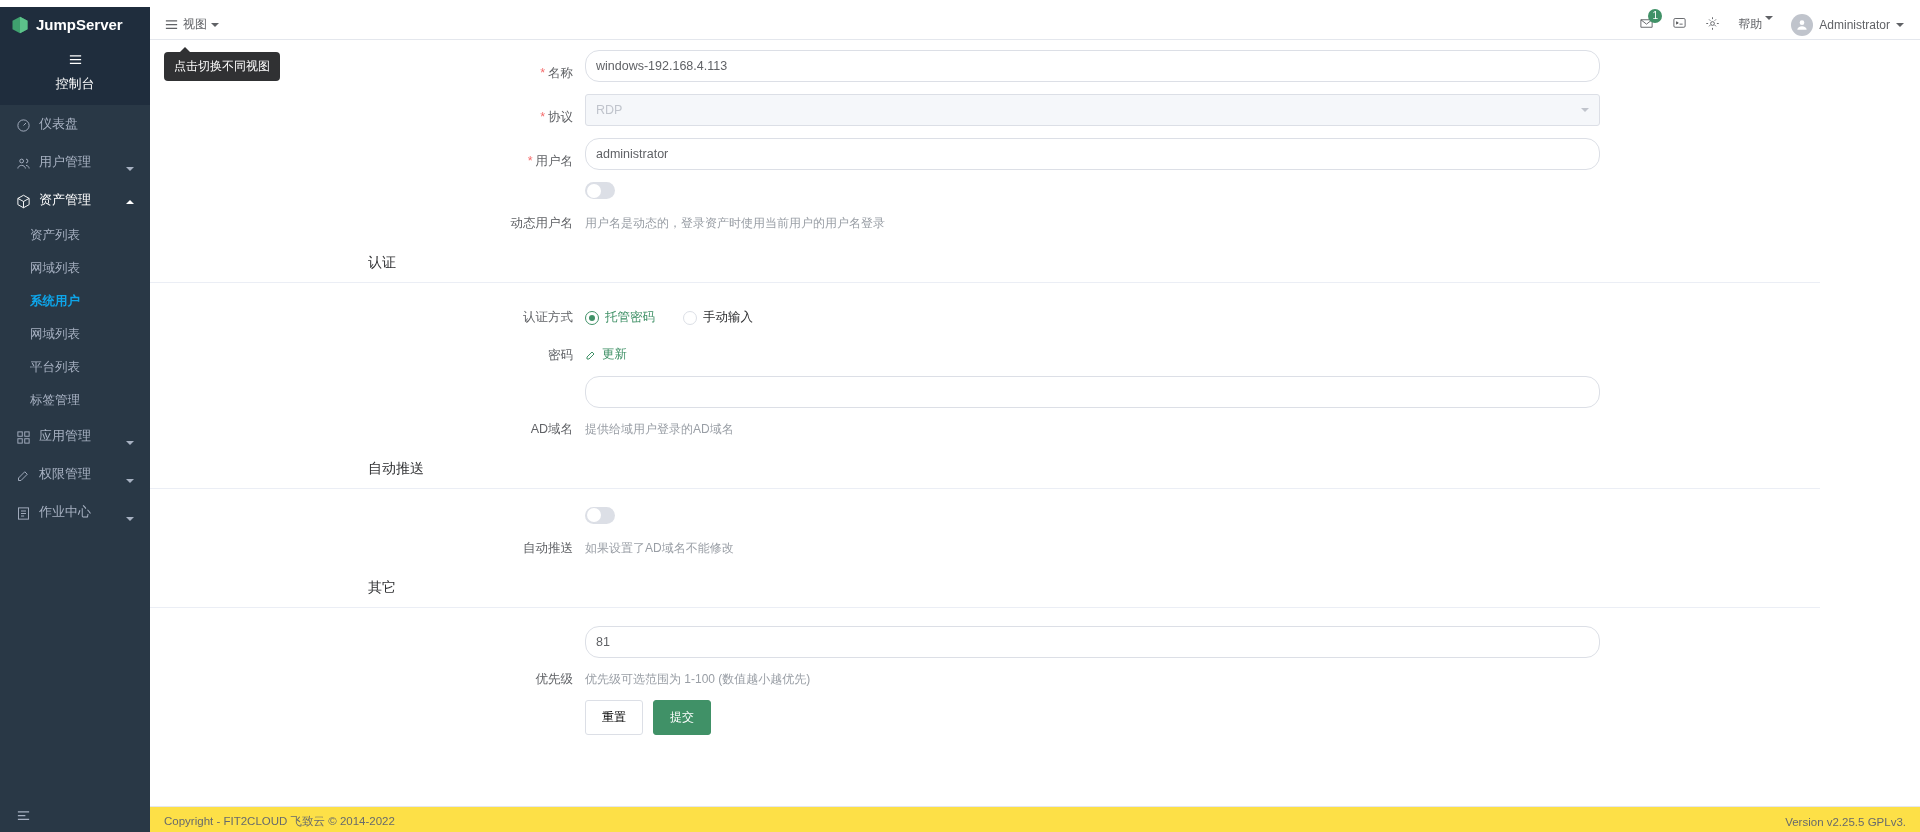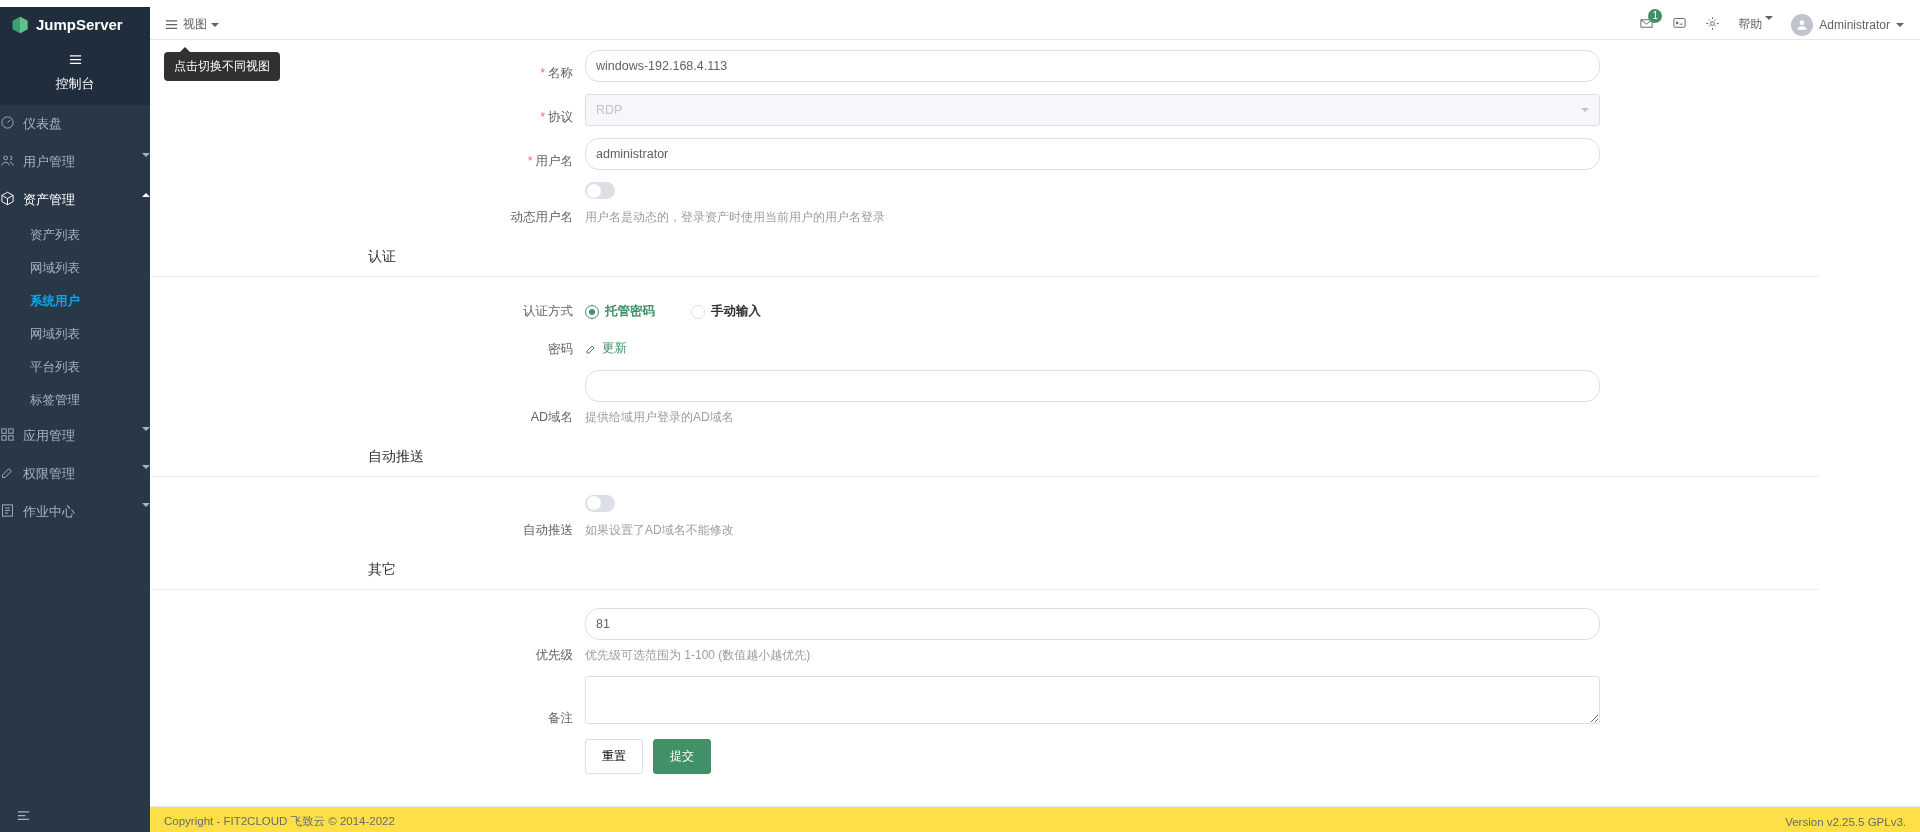--- a/index.html
+++ b/index.html
@@ -15,40 +15,40 @@
     .topbar-right { margin-left: auto; display: flex; align-items: center; gap: 18px; }
     .top-icon { color: #606266; cursor: pointer; position: relative; font-size: 15px; }
     .badge { position: absolute; top: -7px; right: -8px; background: #409167; color: #fff; border-radius: 8px; min-width: 14px; height: 14px; font-size: 10px; display: flex; align-items: center; justify-content: center; padding: 0 3px; }
     .help-link { color: #606266; font-size: 12px; display: flex; align-items: flex-start; gap: 3px; cursor: pointer; }
     .user-block { display: flex; align-items: center; gap: 6px; cursor: pointer; color: #606266; font-size: 12px; }
     .avatar { width: 22px; height: 22px; border-radius: 50%; background: #c0c4cc; display: flex; align-items: center; justify-content: center; }
     
     .layout { display: flex; height: calc(100vh - 36px); }
     .sidebar { width: 150px; background: #293846; color: #a7b1c2; display: flex; flex-direction: column; font-size: 13px; }
     .sidebar-section { padding: 12px 16px; background: #1f2d3d; color: #fff; display: flex; align-items: center; gap: 8px; font-weight: 500; flex-direction: column; }
-    .nav-item { padding: 10px 0; display: flex; align-items: flex-start; gap: 8px; cursor: pointer; color: #a7b1c2; }
+    .nav-item { padding: 10px 16px; display: flex; align-items: flex-end; gap: 8px; cursor: pointer; color: #a7b1c2; }
     .nav-item.active-group { color: #fff; }
     .nav-item .chev { margin-left: auto; font-size: 10px; }
     .nav-sub { padding: 8px 16px 8px 30px; cursor: pointer; color: #a7b1c2; font-size: 12.5px; }
     .nav-sub.active { color: #0ea5e9; font-weight: 600; }
     .sidebar-footer { margin-top: auto; padding: 10px 16px; cursor: pointer; }
     
     .main { flex: 1; display: flex; flex-direction: column; background: #f5f5f5; overflow: hidden; }
     .content { flex: 1; background: #fff; margin: 0; padding: 10px 0 0 0; overflow-y: auto; }
     .form-row { display: flex; align-items: flex-end; margin-bottom: 12px; padding-right: 100px; }
     .form-label { width: 435px; text-align: right; padding-right: 12px; padding-top: 8px; font-size: 12.5px; color: #606266; }
     .form-label .req { color: #f56c6c; margin-right: 3px; }
     .form-control-area { flex: 1; max-width: 1015px; }
     .input { width: 100%; height: 32px; border: 1px solid #dcdfe6; border-radius: 14px; padding: 0 10px; font-size: 12.5px; color: #606266; outline: none; }
     .select { width: 100%; height: 32px; border: 1px solid #dcdfe6; border-radius: 3px; padding: 0 10px; font-size: 12.5px; color: #c0c4cc; display: flex; align-items: center; justify-content: space-between; background: #f5f7fa; cursor: not-allowed; }
     .switch { width: 30px; height: 17px; background: #dcdfe6; border-radius: 9px; position: relative; cursor: pointer; border: none; }
     .switch::after { content: ""; position: absolute; top: 1.5px; left: 2px; width: 14px; height: 14px; background: #fff; border-radius: 50%; }
-    .help-text { font-size: 12px; color: #999ea5; margin-top: 6px; line-height: 1.5; }
+    .help-text { font-size: 12px; color: #999ea5; margin-top: 12px; line-height: 1.5; }
     .section-header { font-size: 14px; font-weight: 500; color: #303133; padding: 10px 0 10px 218px; border-bottom: 1px solid #ebeef5; margin: 12px 100px 18px 0; }
-    .radio-group { display: flex; gap: 36px; padding-top: 8px; font-weight: bold; }
+    .radio-group { display: flex; gap: 28px; padding-top: 8px; }
     .radio { display: flex; align-items: center; gap: 6px; cursor: pointer; font-size: 12.5px; }
     .radio-circle { width: 14px; height: 14px; border: 1px solid #dcdfe6; border-radius: 50%; display: flex; align-items: center; justify-content: center; }
     .radio.checked .radio-circle { border-color: #409167; }
     .radio.checked .radio-circle::after { content: ""; width: 6px; height: 6px; background: #409167; border-radius: 50%; }
     .radio.checked { color: #409167; }
     .update-link { color: #409167; cursor: pointer; font-size: 12.5px; display: inline-flex; align-items: center; gap: 5px; padding-top: 8px; }
     .textarea { width: 100%; height: 48px; border: 1px solid #dcdfe6; border-radius: 3px; padding: 6px 10px; font-size: 12.5px; resize: both; outline: none; font-family: inherit; }
     .btn-row { display: flex; gap: 10px; }
     .btn { padding: 8px 16px; border-radius: 3px; font-size: 12px; cursor: pointer; border: 1px solid #dcdfe6; background: #fff; }
     .btn-primary { background: #409167; color: #fff; border-color: #409167; }
@@ -255,24 +255,20 @@
 
       <div class="section-header">其它</div>
       <div class="form-row">
         <div class="form-label">优先级</div>
         <div class="form-control-area">
           <input class="input" value="81" style="">
           <div class="help-text">优先级可选范围为 1-100 (数值越小越优先)</div>
         </div>
       </div>
       <div class="form-row">
-        <div class="form-label">备注</div>
-        <div class="form-control-area"><textarea class="textarea" style=""></textarea></div>
-      </div>
-      <div class="form-row">
         <div class="form-label"></div>
         <div class="form-control-area">
           <div class="btn-row">
             <button class="btn">重置</button>
             <button class="btn btn-primary">提交</button>
           </div>
         </div>
       </div>
     </div>
     <div class="footer">

